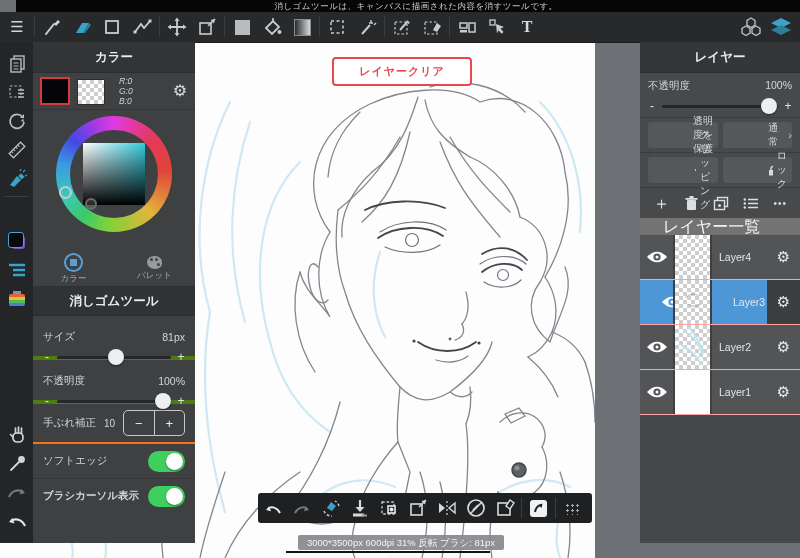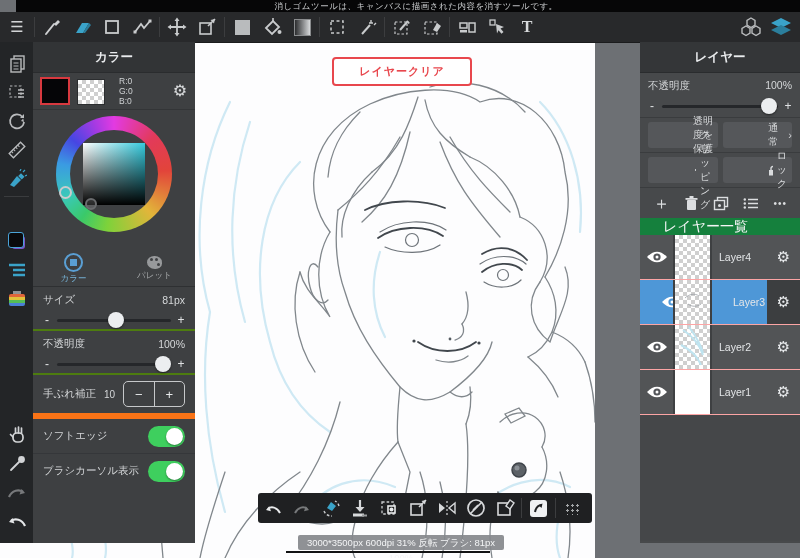--- a/index.html
+++ b/index.html
@@ -78,48 +78,48 @@
   .wheel-handle{position:absolute;left:26px;top:76px;width:9px;height:9px;border:2px solid #c9cbcd;border-radius:50%;}
   .sv-handle{position:absolute;left:52px;top:88px;width:8px;height:8px;border:2px solid #6a6c6e;border-radius:50%;background:rgba(255,255,255,.15);}
   [data-name="color-panel-tabs"]{height:34px;display:flex;border-bottom:1px solid #2e3032;}
   .ctab{flex:1;display:flex;flex-direction:column;align-items:center;justify-content:center;gap:1px;font-size:8.5px;}
   .ctab .lbl-on{color:#79b7dc;} .ctab .lbl-off{color:#a7a9ab;}
   .tab-color-ic{width:15px;height:15px;border:2px solid #5a9fd4;border-radius:50%;display:flex;align-items:center;justify-content:center;}
   .tab-color-ic i{width:7px;height:7px;background:#5a9fd4;display:block;}
   .palette-ic{width:15px;height:13px;background:#97999b;border-radius:50% 50% 45% 55%;position:relative;}
   .palette-ic i{position:absolute;width:3px;height:3px;border-radius:50%;background:#3e4042;}
   .palette-ic i:nth-child(1){left:3px;top:2px;} .palette-ic i:nth-child(2){left:8px;top:2px;} .palette-ic i:nth-child(3){left:10px;top:7px;}
-  .row{padding:0 10px;border-bottom:2px solid #4d7c0f;}
+  .row{padding:8px 10px;border-bottom:4px solid #4d7c0f;}
   .row .top{display:flex;justify-content:space-between;align-items:center;font-size:10.5px;padding-top:6px;color:#d5d7d9;}
   .slider-line{display:flex;align-items:center;gap:6px;height:26px;}
   .slider-line .pm{font-size:12px;color:#dfe1e3;width:8px;text-align:center;}
   .track{position:relative;flex:1;height:3px;background:#25272a;border-radius:2px;}
   .knob{position:absolute;top:50%;transform:translate(-50%,-50%);width:16px;height:16px;border-radius:50%;background:#eceef0;box-shadow:0 1px 2px rgba(0,0,0,.5);}
   .toggle-row{height:34px;display:flex;align-items:center;justify-content:space-between;padding:0 10px;border-bottom:1px solid #35373a;font-size:10.5px;}
   .toggle{width:37px;height:21px;border-radius:11px;background:#3ecf5e;position:relative;}
   .toggle i{position:absolute;right:2px;top:2px;width:17px;height:17px;border-radius:50%;background:#fff;box-shadow:0 1px 2px rgba(0,0,0,.4);}
-  [data-name="stabilizer-row"]{height:38px;display:flex;align-items:center;padding:0 10px;border-bottom:6px solid #f97316;font-size:10.5px;}
+  [data-name="stabilizer-row"]{height:38px;display:flex;align-items:center;padding:0 10px;border-bottom:2px solid #f97316;font-size:10.5px;}
   .stab-val{margin-left:auto;margin-right:8px;font-size:10px;}
   .stepper{display:flex;width:60px;height:24px;border:1.5px solid #c6c8ca;border-radius:5px;overflow:hidden;}
   .stepper div{flex:1;display:flex;align-items:center;justify-content:center;font-size:13px;color:#e9ebed;}
   .stepper div:first-child{border-right:1.5px solid #c6c8ca;}
 
   
   [data-name="layers-panel"]{left:640px;top:42px;width:160px;height:501px;background:#47494b;color:#d5d7d9;}
   [data-name="layers-panel"] .phead{background:#343638;}
   [data-name="layer-opacity-row"]{padding:0 8px;border-bottom:1px solid #3a3c3e;height:45px;}
   .btn-row{display:flex;gap:5px;padding:4px 8px;border-bottom:1px solid #3a3c3e;}
   .lbtn{height:26px;background:#55575a;border-radius:3px;display:flex;align-items:center;justify-content:center;
     gap:4px;font-size:10px;color:#d9dbdd;padding-left:45px;}
   .lbtn.grow1{flex:1.15;} .lbtn.grow2{flex:1;}
   .chev{font-size:11px;color:#cfd1d3;margin-left:6px;}
   [data-name="layer-actions-row"]{height:30px;display:flex;align-items:center;justify-content:space-around;padding:0 6px;color:#dcdee0;}
   [data-name="add-layer-button"]{font-size:17px;}
   [data-name="more-actions-button"]{font-size:10px;letter-spacing:1px;}
-  [data-name="layer-list-header"]{height:17px;background:#15803d;color:#f4f5f6;font-size:14px;line-height:17px;padding-left:23px;}
+  [data-name="layer-list-header"]{height:17px;background:#737373;color:#f4f5f6;font-size:16px;line-height:17px;padding-left:23px;}
   .layer-row{height:44px;display:grid;grid-template-columns:33px 39px 1fr 33px;background:#525456;border-bottom:1px solid #fca5a5;}
   .layer-row>div{display:flex;align-items:center;}
   .eye-cell{justify-content:center;}
   .thumb-cell{border-left:2px solid #3e4042;border-right:2px solid #3e4042;position:relative;overflow:hidden;}
   .thumb-cell.white{background:#fff;}
   .name-cell{font-size:10.5px;color:#e4e6e8;padding-left:7px;}
   .gear-cell{justify-content:center;font-size:15px;color:#e9ebed;}
   .layer-row.sel .eye-cell,.layer-row.sel .name-cell{background:#4e97d7;padding-left:21px;}
   .layer-row.sel .gear-cell{background:#3c3e40;}
   .pupil{fill:#54565a;} .layer-row.sel .pupil{fill:#4e97d7;}
@@ -407,21 +407,21 @@
     <svg width="22" height="16">
         <path d="M19,13 C16,6 9,5 5,8" fill="none" stroke="#e4e6e8" stroke-width="2.2"></path>
         <path d="M3,9 l5.5,1.5 -2,-5.5 z" fill="#e4e6e8"></path>
       </svg>
     </div>
 </div>
 
 <div class="abs" data-name="left-panel">
   <div class="phead" data-name="color-panel-title">カラー</div>
 
-  <div data-name="color-swatch-row" style="position:relative;">
+  <div data-name="color-swatch-row" style="position:relative;font-style:italic;">
     <div class="fg-wrap" data-name="foreground-color-swatch">
         <i class="back"></i>
         <i class="front"></i>
       </div>
     <div class="tr-swatch checker" data-name="transparent-color-swatch"></div>
     <div class="rgb" data-name="rgb-readout">
       <div>R:0</div>
       <div>G:0</div>
       <div>B:0</div>
     </div>
@@ -445,20 +445,21 @@
     <div class="ctab" data-name="tab-palette">
       <div class="palette-ic" data-name="palette-tab-icon">
           <i></i>
           <i></i>
           <i></i>
         </div>
       <div class="lbl-off">パレット</div>
     </div>
   </div>
 
+  <div class="phead" style="height:28px;background:#303234;" data-name="tool-panel-title">消しゴムツール</div>
 
   <div class="row" data-name="size-row" style="height:44px;box-sizing:border-box;">
     <div class="top">
       <span data-name="size-label">サイズ</span>
       <span data-name="size-value">81px</span>
     </div>
     <div class="slider-line">
       <span class="pm" data-name="size-minus">-</span>
       <div class="track" data-name="size-slider">
           <div class="knob" style="left:52%;" data-name="size-slider-knob"></div>
@@ -491,21 +492,21 @@
     </div>
   </div>
 
   <div class="toggle-row" data-name="soft-edge-row">
     <span data-name="soft-edge-label">ソフトエッジ</span>
     <div class="toggle" data-name="soft-edge-toggle">
         <i></i>
       </div>
   </div>
 
-  <div class="toggle-row" style="border-bottom:none;" data-name="brush-cursor-row">
+  <div class="toggle-row" style="border-bottom:none;font-weight:bold;" data-name="brush-cursor-row">
     <span data-name="brush-cursor-label">ブラシカーソル表示</span>
     <div class="toggle" data-name="brush-cursor-toggle">
         <i></i>
       </div>
   </div>
 </div>
 
 <div class="abs" data-name="layers-panel">
   <div class="phead" data-name="layers-panel-title">レイヤー</div>
 

